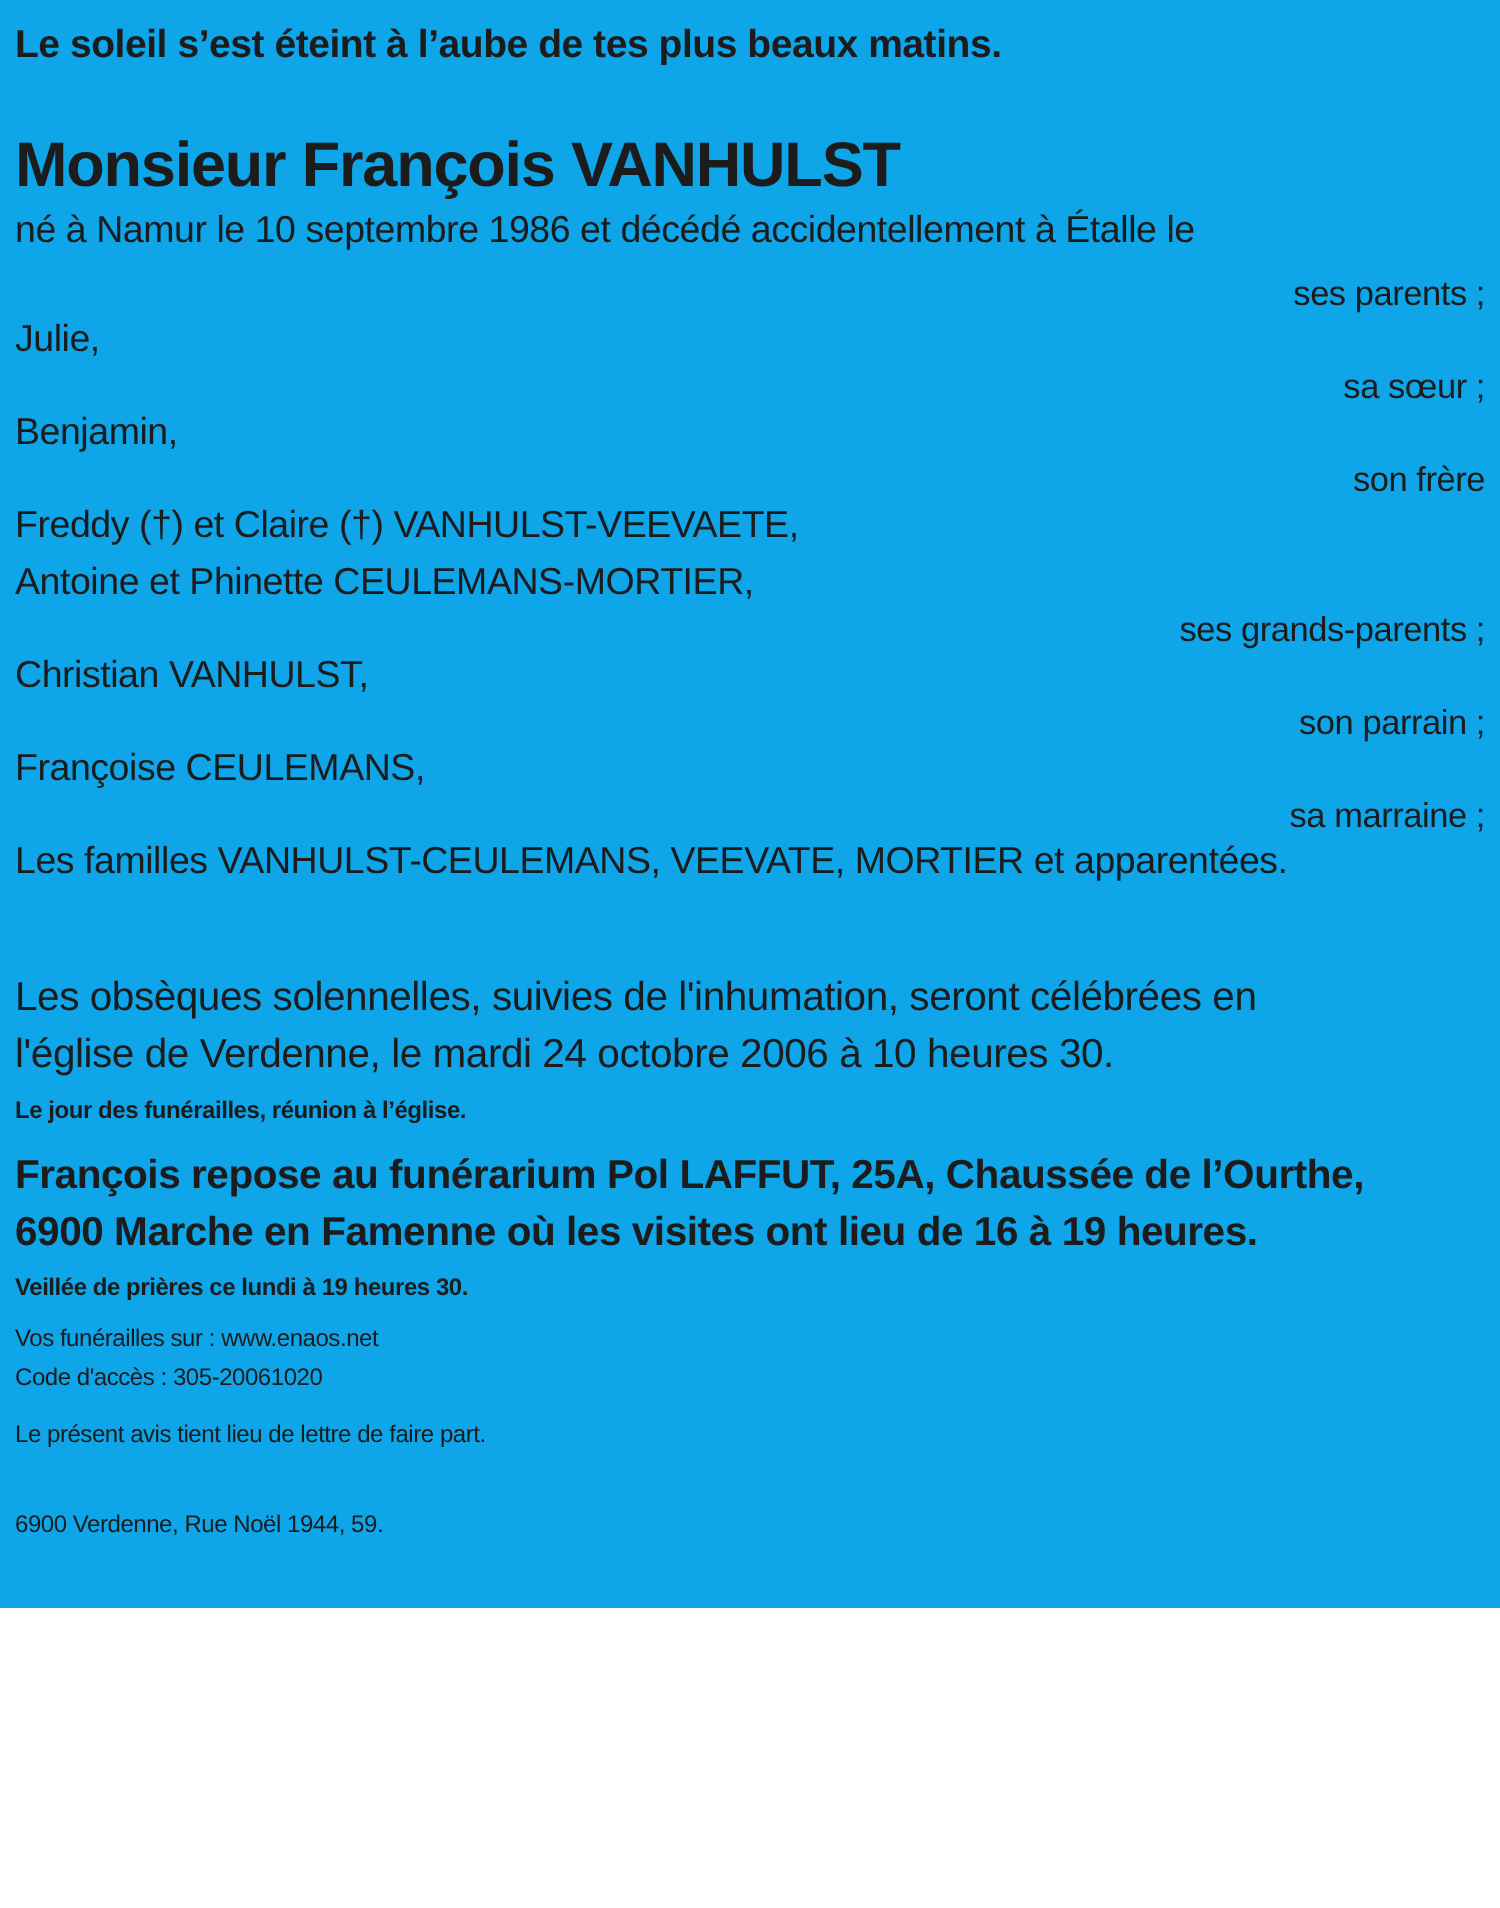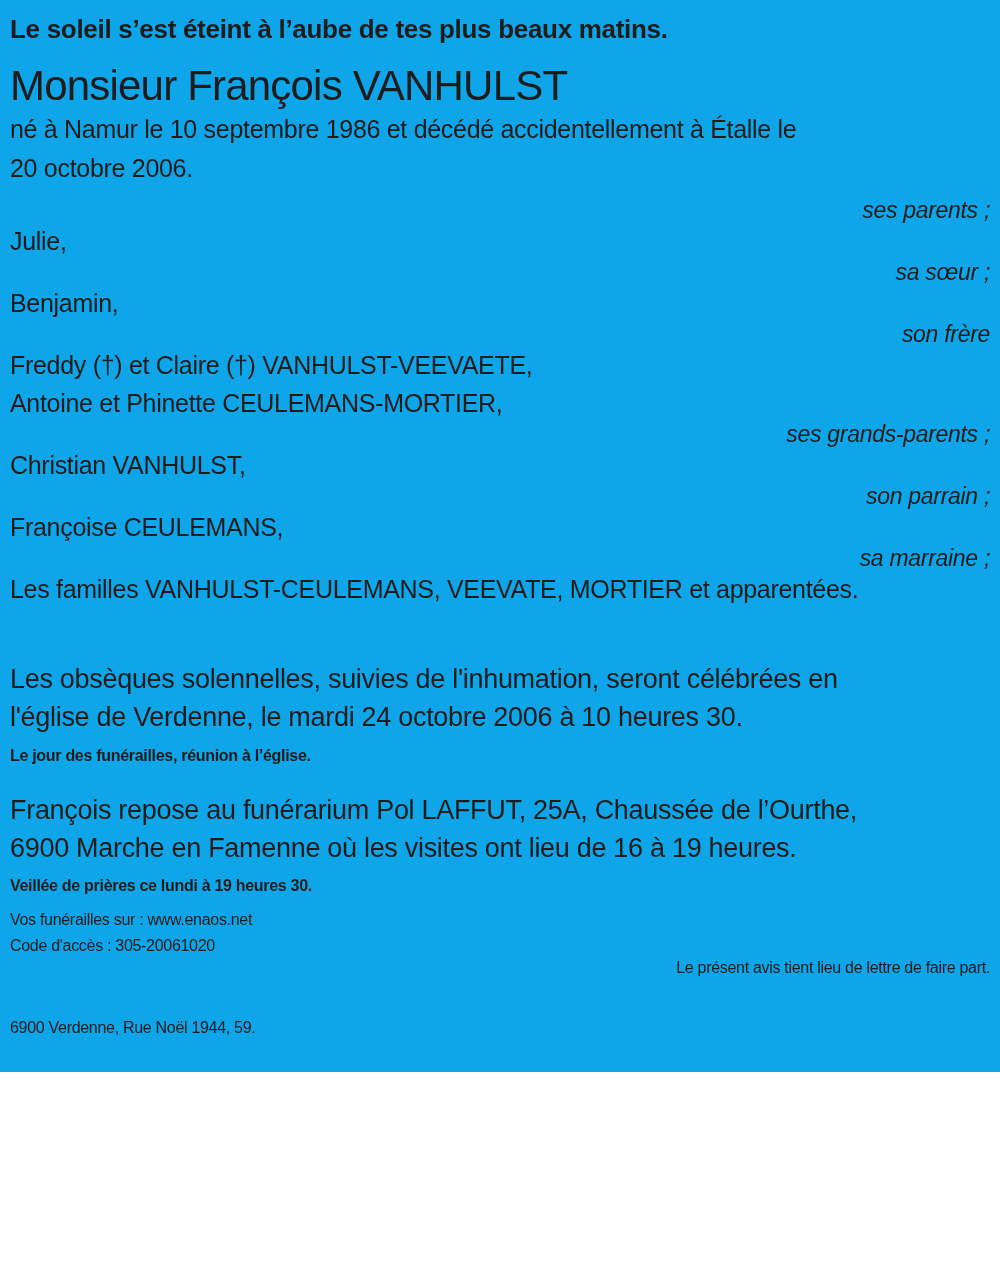--- a/index.html
+++ b/index.html
@@ -15,71 +15,69 @@
     letter-spacing: -0.3px;
     overflow: hidden;
   }
   .epitaph {
     font-size: 26px;
     font-weight: 700;
     line-height: 34px;
     white-space: nowrap;
   }
   .title {
-    margin-top: 16px;
+    margin-top: 40px;
     font-size: 42px;
-    font-weight: 400;
+    font-weight: 700;
     line-height: 48px;
     white-space: nowrap;
     letter-spacing: -0.8px;
   }
   .intro { margin-top: 42px; }
   .line {
     font-size: 25px;
     line-height: 39px;
     white-space: nowrap;
   }
   .relatives { margin-top: 10px; }
   .name-line {
     font-size: 25px;
     line-height: 38px;
     white-space: nowrap;
   }
   .relation-line {
     font-size: 23px;
-    font-style: italic;
     line-height: 24px;
     text-align: right;
     white-space: nowrap;
   }
   .families { margin-top: 0; font-size: 25px; line-height: 38px; white-space: nowrap; }
   .para { margin: 0; }
   .para .pline { font-size: 27px; line-height: 38px; white-space: nowrap; }
   .bold { font-weight: 400; }
   .ceremony { margin-top: 52px; }
   .meeting  { margin-top: 11px; font-weight: 700; }
-  .repose   { margin-top: 26px; font-weight: 400; }
+  .repose   { margin-top: 14px; font-weight: 700; }
   .vigil    { margin-top: 10px; font-weight: 700; }
   .condolences { margin-top: 16px; }
   .access      { margin-top: 8px; }
-  .notice      { margin-top: 4px; text-align: right; }
+  .notice      { margin-top: 20px; }
   .address     { margin-top: 42px; }
 </style>
 </head>
 <body>
 
 <div class="page">
 
   <div class="epitaph">Le soleil s’est éteint à l’aube de tes plus beaux matins.</div>
 
   <div class="title">Monsieur François VANHULST</div>
 
   <div class="intro para">
     <div class="line">né à Namur le 10 septembre 1986 et décédé accidentellement à Étalle le</div>
-    <div class="line">20 octobre 2006.</div>
   </div>
 
   <div class="relatives">
 
     <div>
       <div class="relation-line">ses parents ;</div>
     </div>
 
     <div>
       <div class="name-line">Julie,</div>

